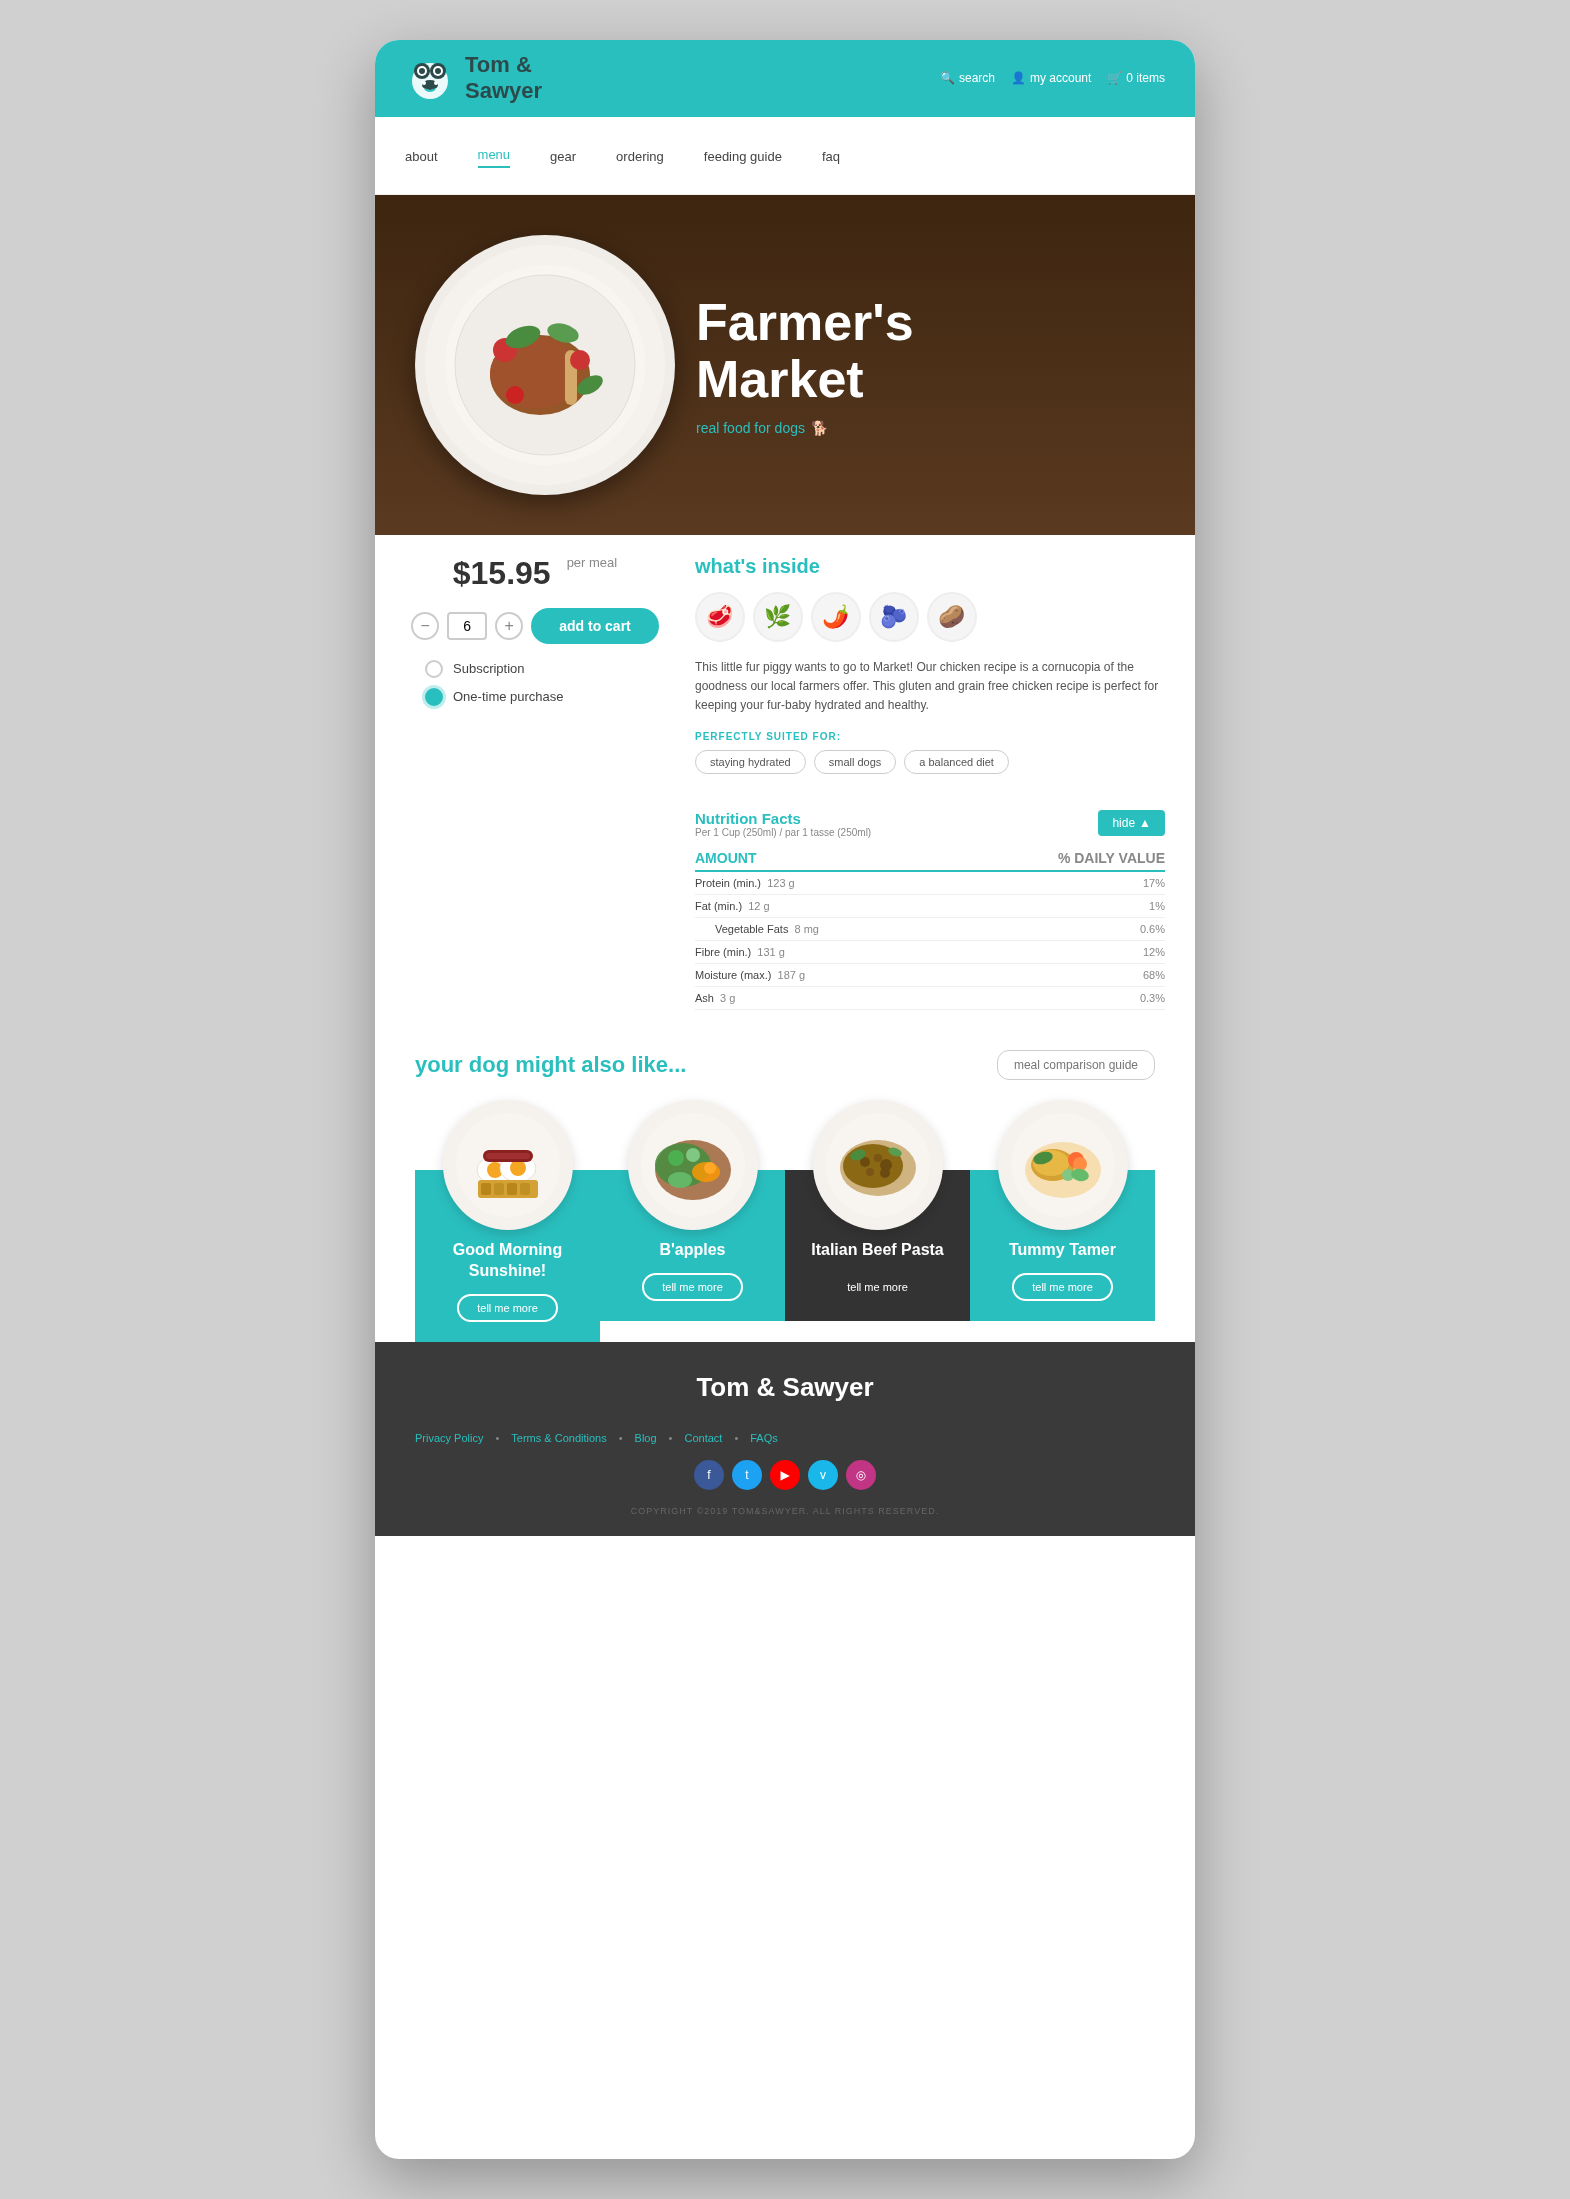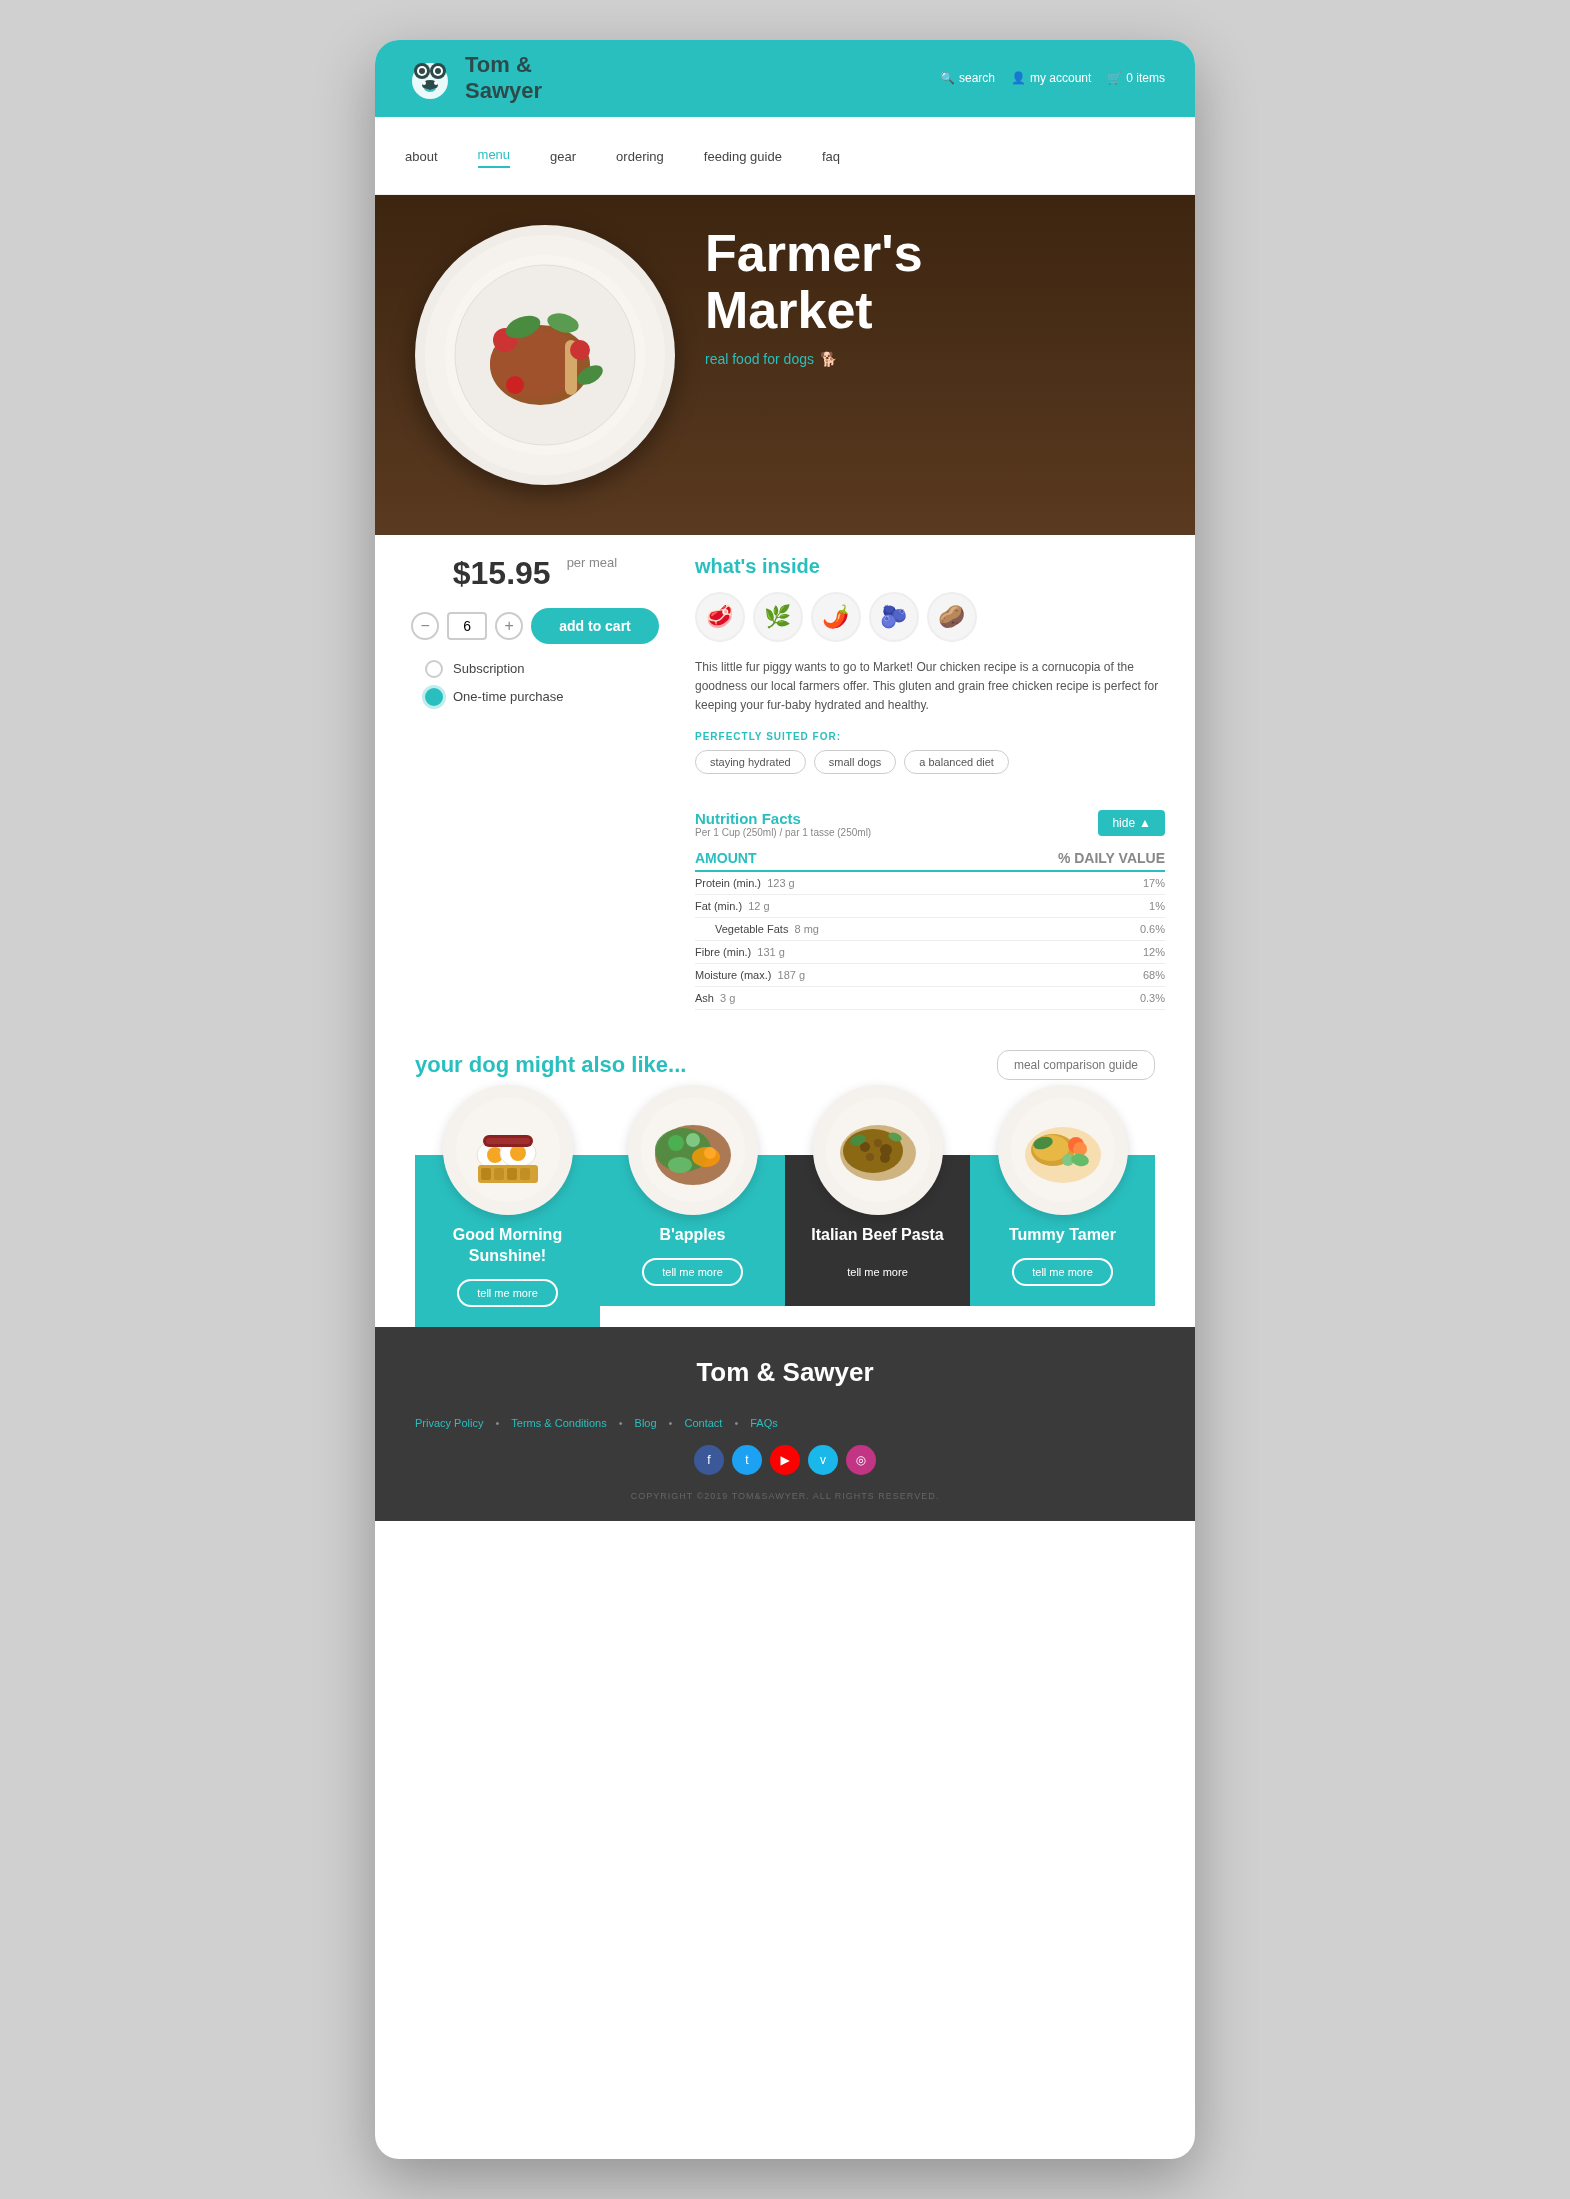--- a/index.html
+++ b/index.html
@@ -71,23 +71,23 @@
       text-decoration: none;
       padding: 4px 0;
     }
     .nav-item.active { color: #2abfbf; border-bottom: 2px solid #2abfbf; }
     
     .hero {
       background: #4a3020;
       background-image: linear-gradient(to bottom, #3d2510, #5a3a20);
       min-height: 340px;
       display: flex;
-      align-items: flex-start;
+      align-items: center;
       padding: 30px 40px;
-      gap: 30px;
+      gap: 21px;
       position: relative;
     }
     .hero-image-container {
       flex-shrink: 0;
     }
     .food-circle {
       width: 260px;
       height: 260px;
       border-radius: 50%;
       background: #f0ede8;
@@ -328,21 +328,21 @@
     }
     
     .recommendations {
       background: #fff;
       padding: 20px 40px 0;
     }
     .rec-header {
       display: flex;
       justify-content: space-between;
       align-items: center;
-      margin-bottom: 5px;
+      margin-bottom: 20px;
     }
     .rec-title {
       color: #2abfbf;
       font-size: 22px;
       font-weight: bold;
     }
     .meal-comparison-btn {
       border: 1px solid #ccc;
       background: #fff;
       border-radius: 12px;

